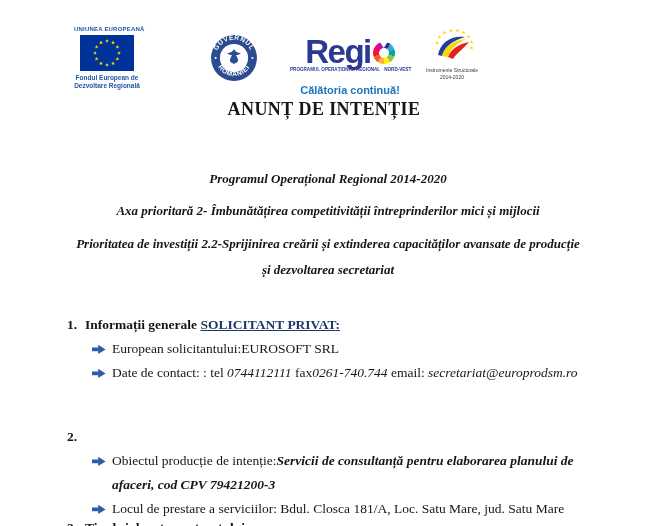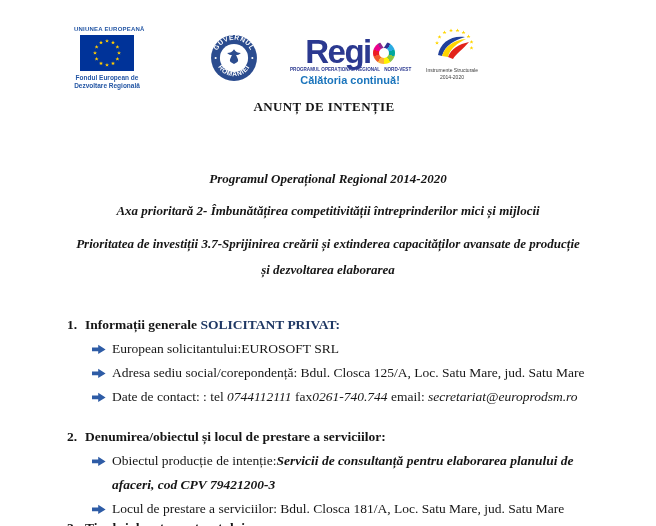--- a/index.html
+++ b/index.html
@@ -20,37 +20,37 @@
   .regio-word{font:800 33px/29px "Liberation Sans",sans-serif;color:#2b3990;letter-spacing:-1.5px;}
   .pinwheel{position:relative;display:inline-block;width:22px;height:22px;margin:0 0 2px 2px;border-radius:50%;
     background:conic-gradient(#2e3192 0 36deg,#29abe2 0 72deg,#00a79d 0 108deg,#8dc63f 0 144deg,#fff200 0 180deg,
                #fbb040 0 216deg,#f15a29 0 252deg,#ed1c24 0 288deg,#ec008c 0 324deg,#92278f 0 360deg);}
   .pinwheel::after{content:"";position:absolute;inset:6px;background:#fff;border-radius:50%;}
   .notch{position:absolute;left:50%;top:-1px;transform:translateX(-50%);width:9px;height:7px;background:#fff;
          clip-path:polygon(0 0,100% 0,50% 100%);z-index:2;}
   .regio-sub{display:flex;align-items:center;justify-content:space-between;margin-top:1px;padding:0 1px;
              font:bold 4.6px "Liberation Sans",sans-serif;color:#2b3990;white-space:nowrap;}
   .regio-div{width:1px;height:5px;background:#2b3990;margin:0 2px;}
-  .regio-tag{margin-top:2px;font:bold 11px "Liberation Sans",sans-serif;color:#1b75bc;}
+  .regio-tag{margin-top:12px;font:bold 11px "Liberation Sans",sans-serif;color:#1b75bc;}
 
   .logo-is{left:423px;top:28px;width:58px;}
   .is-text{font:5px "Liberation Sans",sans-serif;color:#3a3a3a;line-height:1.35;margin-top:1px;}
 
   
   .title{position:absolute;top:99px;left:0;width:648px;text-align:center;
-         font-weight:bold;font-size:13px;letter-spacing:.4px;}
+         font-weight:bold;font-size:18px;letter-spacing:.4px;}
   .hdr{position:absolute;left:0;width:656px;text-align:center;font-weight:bold;font-style:italic;font-size:13px;}
   .hdr1{top:171px;} .hdr2{top:203px;} .hdr3{top:231px;line-height:26px;}
   .block{display:block;}
 
   .sec{position:absolute;left:67px;width:545px;font-size:13.5px;}
   .sec1{top:313px;} .sec2{top:425px;} .sec3{top:516px;}
   .sec-h{display:flex;font-weight:bold;line-height:24px;}
   .sec-num{width:18px;flex:0 0 18px;}
-  .accent{color:#1f3864;}
+  .accent{color:#1f3864;text-decoration:underline;}
   .bullets{margin:0;padding:0 0 0 25px;list-style:none;}
   .bullets li{position:relative;padding-left:20px;line-height:24px;}
   .arrow{position:absolute;left:0;top:7px;color:#2e5ca6;line-height:0;}
   .it{font-style:italic;margin-top:14px;}
   .bi{font-weight:bold;font-style:italic;}
   .nw{white-space:nowrap;}
 </style>
 </head>
 <body>
 
@@ -139,55 +139,48 @@
       <span class="block">Instrumente Structurale</span>
       <span class="block">2014-2020</span>
     </div>
   </div>
 
   <div class="title">ANUNȚ DE INTENȚIE</div>
 
   <div class="hdr hdr1">Programul Operațional Regional 2014-2020</div>
   <div class="hdr hdr2">Axa prioritară 2- Îmbunătățirea competitivității întreprinderilor mici și mijlocii</div>
   <div class="hdr hdr3">
-    <span class="block">Prioritatea de investiții 3.7-Sprijinirea creării și extinderea capacităților avansate de producție</span>
-    <span class="block">și dezvoltarea elaborarea</span>
+    <span class="block">Prioritatea de investiții 2.2-Sprijinirea creării și extinderea capacităților avansate de producție</span>
+    <span class="block">și dezvoltarea secretariat</span>
   </div>
 
   <div class="sec sec1">
     <div class="sec-h">
       <span class="sec-num">1.</span>
       <span><span>Informații generale </span><span class="accent">SOLICITANT PRIVAT</span><span class="accent">:</span></span>
     </div>
     <ul class="bullets">
       <li>
         <span class="arrow"><svg width="14" height="11" viewBox="0 0 14 11">
               <path d="M0 3.6 h6.2 V0.8 L13.6 5.4 6.2 10 V7.2 H0 Z" fill="currentColor"></path>
             </svg></span>
         <span class="nw">European solicitantului:EUROSOFT SRL</span>
       </li>
       <li>
         <span class="arrow"><svg width="14" height="11" viewBox="0 0 14 11">
               <path d="M0 3.6 h6.2 V0.8 L13.6 5.4 6.2 10 V7.2 H0 Z" fill="currentColor"></path>
             </svg></span>
-        <span class="nw">Adresa sediu social/corepondență: Bdul. Closca 125/A, Loc. Satu Mare, jud. Satu Mare</span>
-      </li>
-      <li>
-        <span class="arrow"><svg width="14" height="11" viewBox="0 0 14 11">
-              <path d="M0 3.6 h6.2 V0.8 L13.6 5.4 6.2 10 V7.2 H0 Z" fill="currentColor"></path>
-            </svg></span>
         <span class="nw"><span>Date de contact: : tel </span><span class="it">0744112111</span><span> fax</span><span class="it">0261-740.744</span><span> email: </span><span class="it">secretariat@europrodsm.ro</span></span>
       </li>
     </ul>
   </div>
 
   <div class="sec sec2">
     <div class="sec-h">
       <span class="sec-num">2.</span>
-      <span>Denumirea/obiectul și locul de prestare a serviciilor:</span>
     </div>
     <ul class="bullets">
       <li>
         <span class="arrow"><svg width="14" height="11" viewBox="0 0 14 11">
               <path d="M0 3.6 h6.2 V0.8 L13.6 5.4 6.2 10 V7.2 H0 Z" fill="currentColor"></path>
             </svg></span>
         <span class="nw"><span>Obiectul producție de intenție:</span><span class="bi">Servicii de consultanță pentru elaborarea planului de</span></span>
         <span class="bi block">afaceri, cod CPV 79421200-3</span>
       </li>
       <li>

